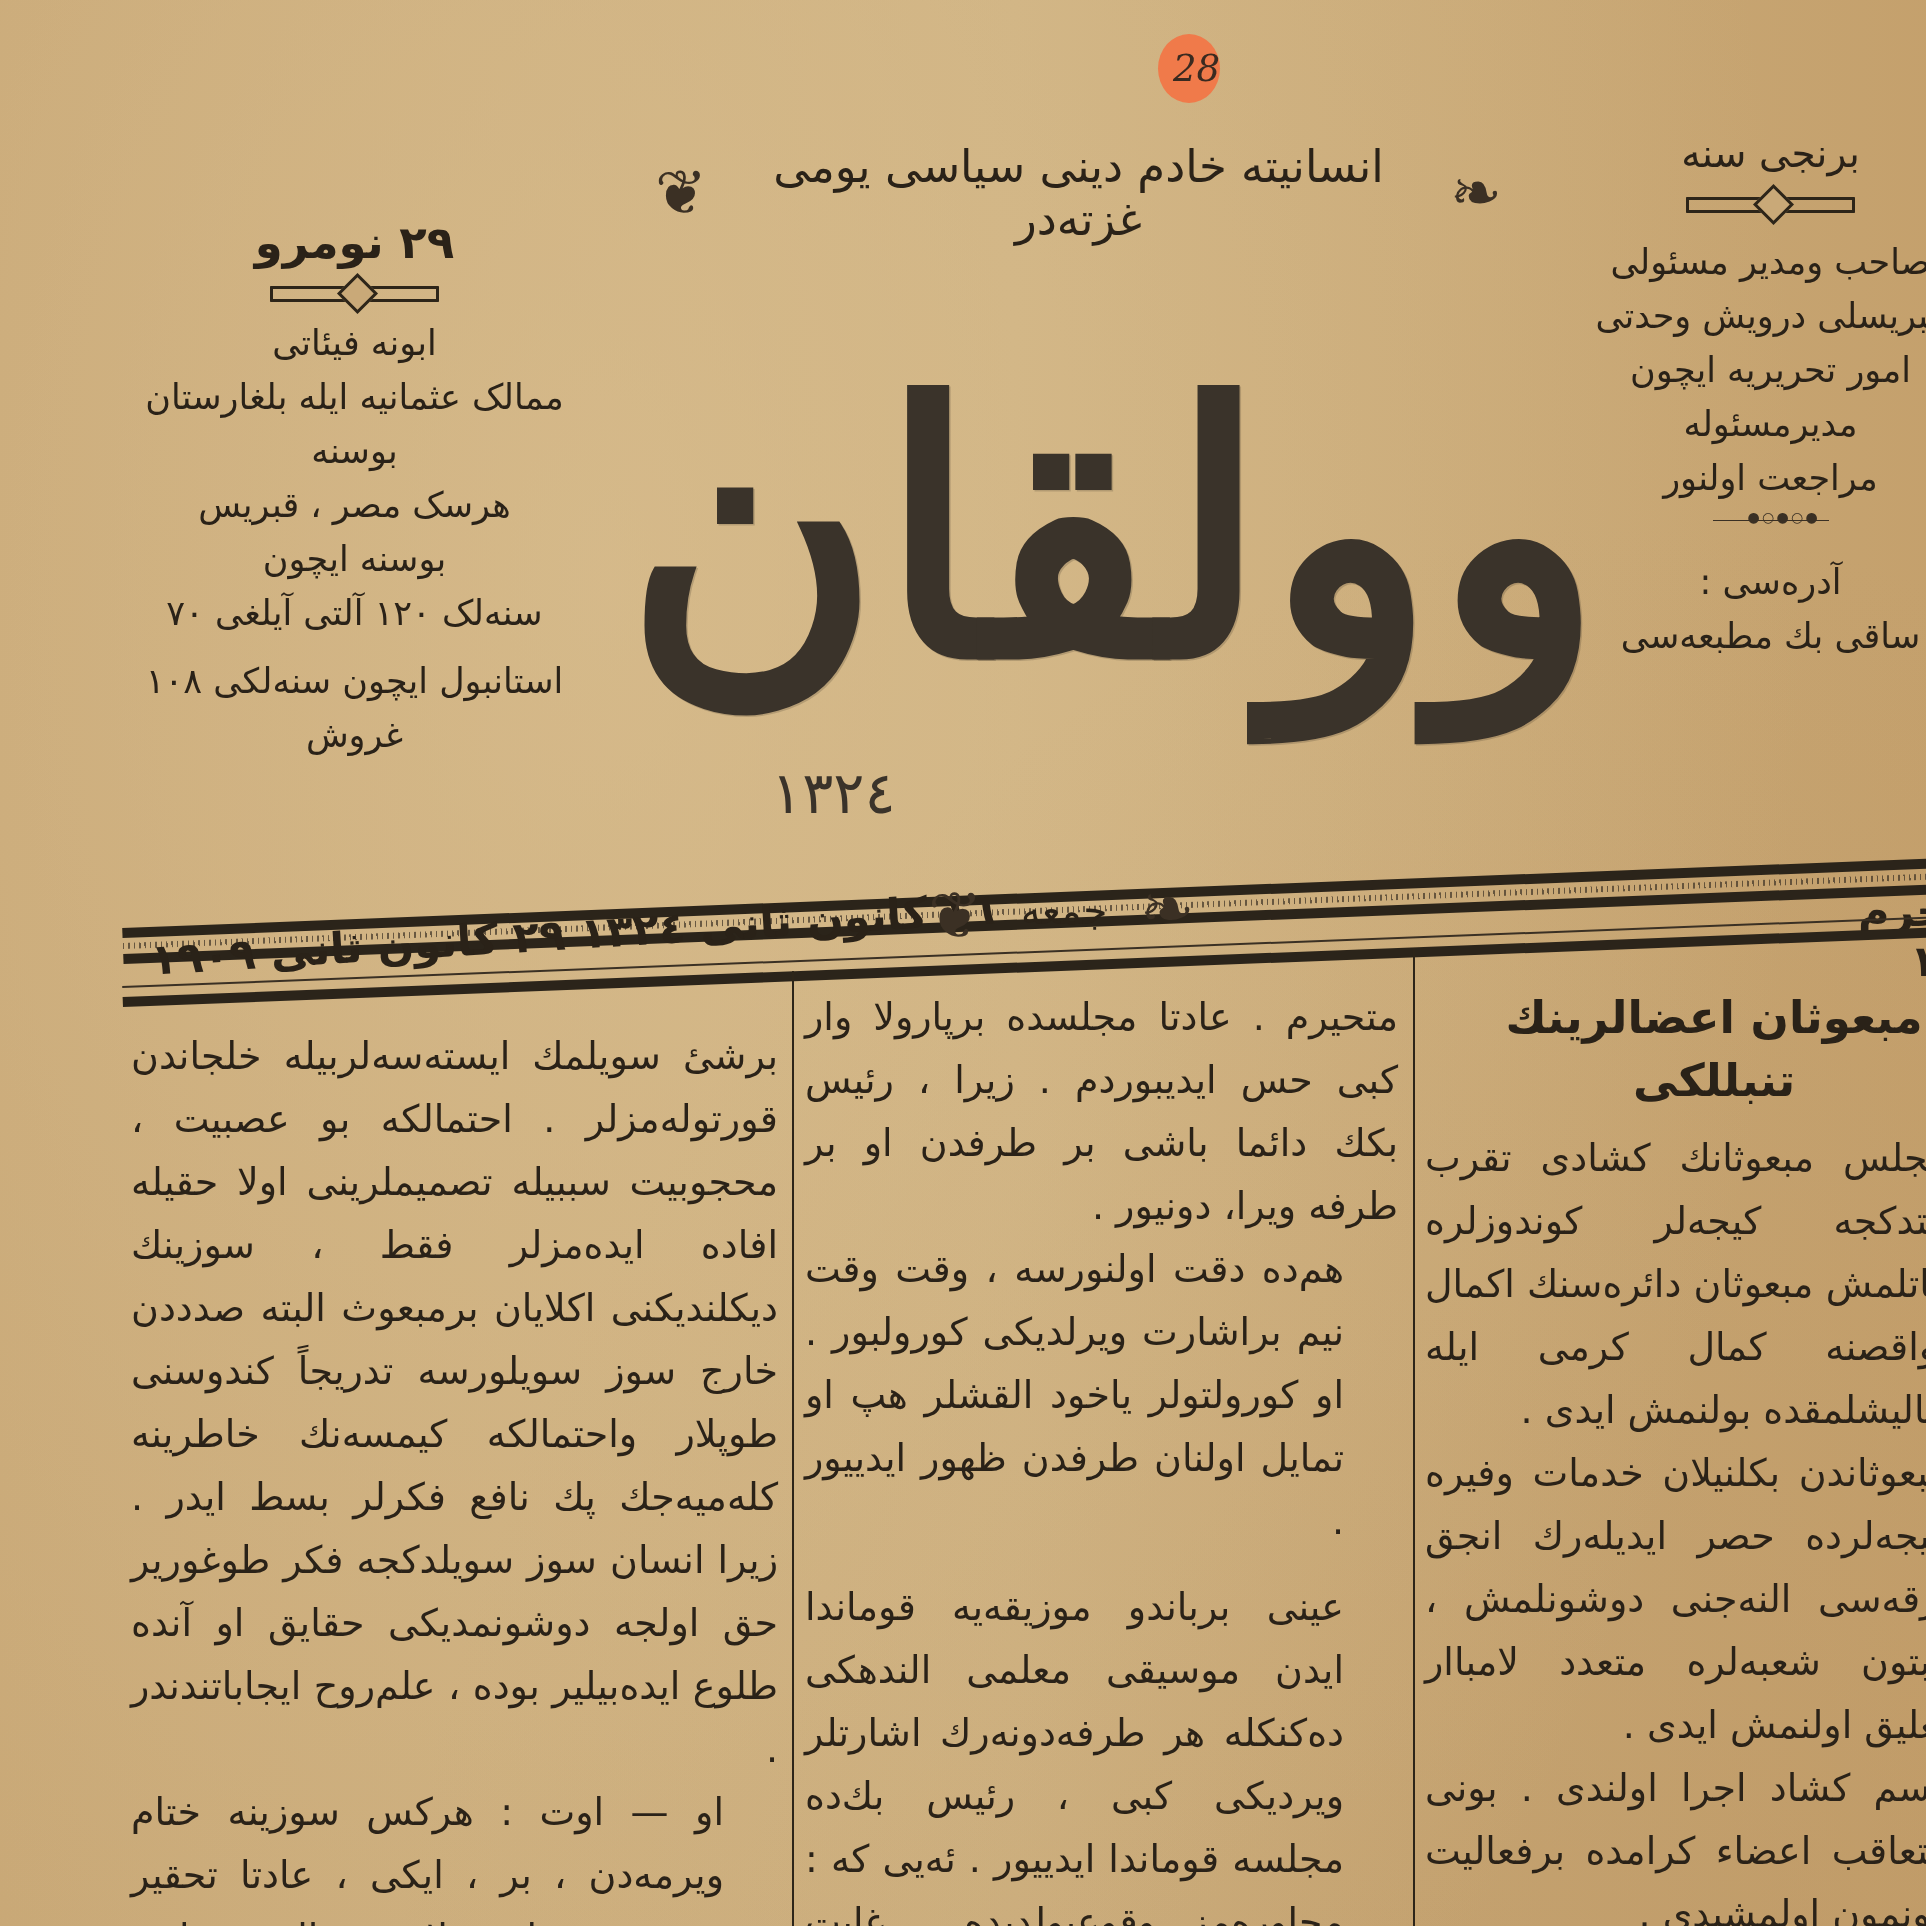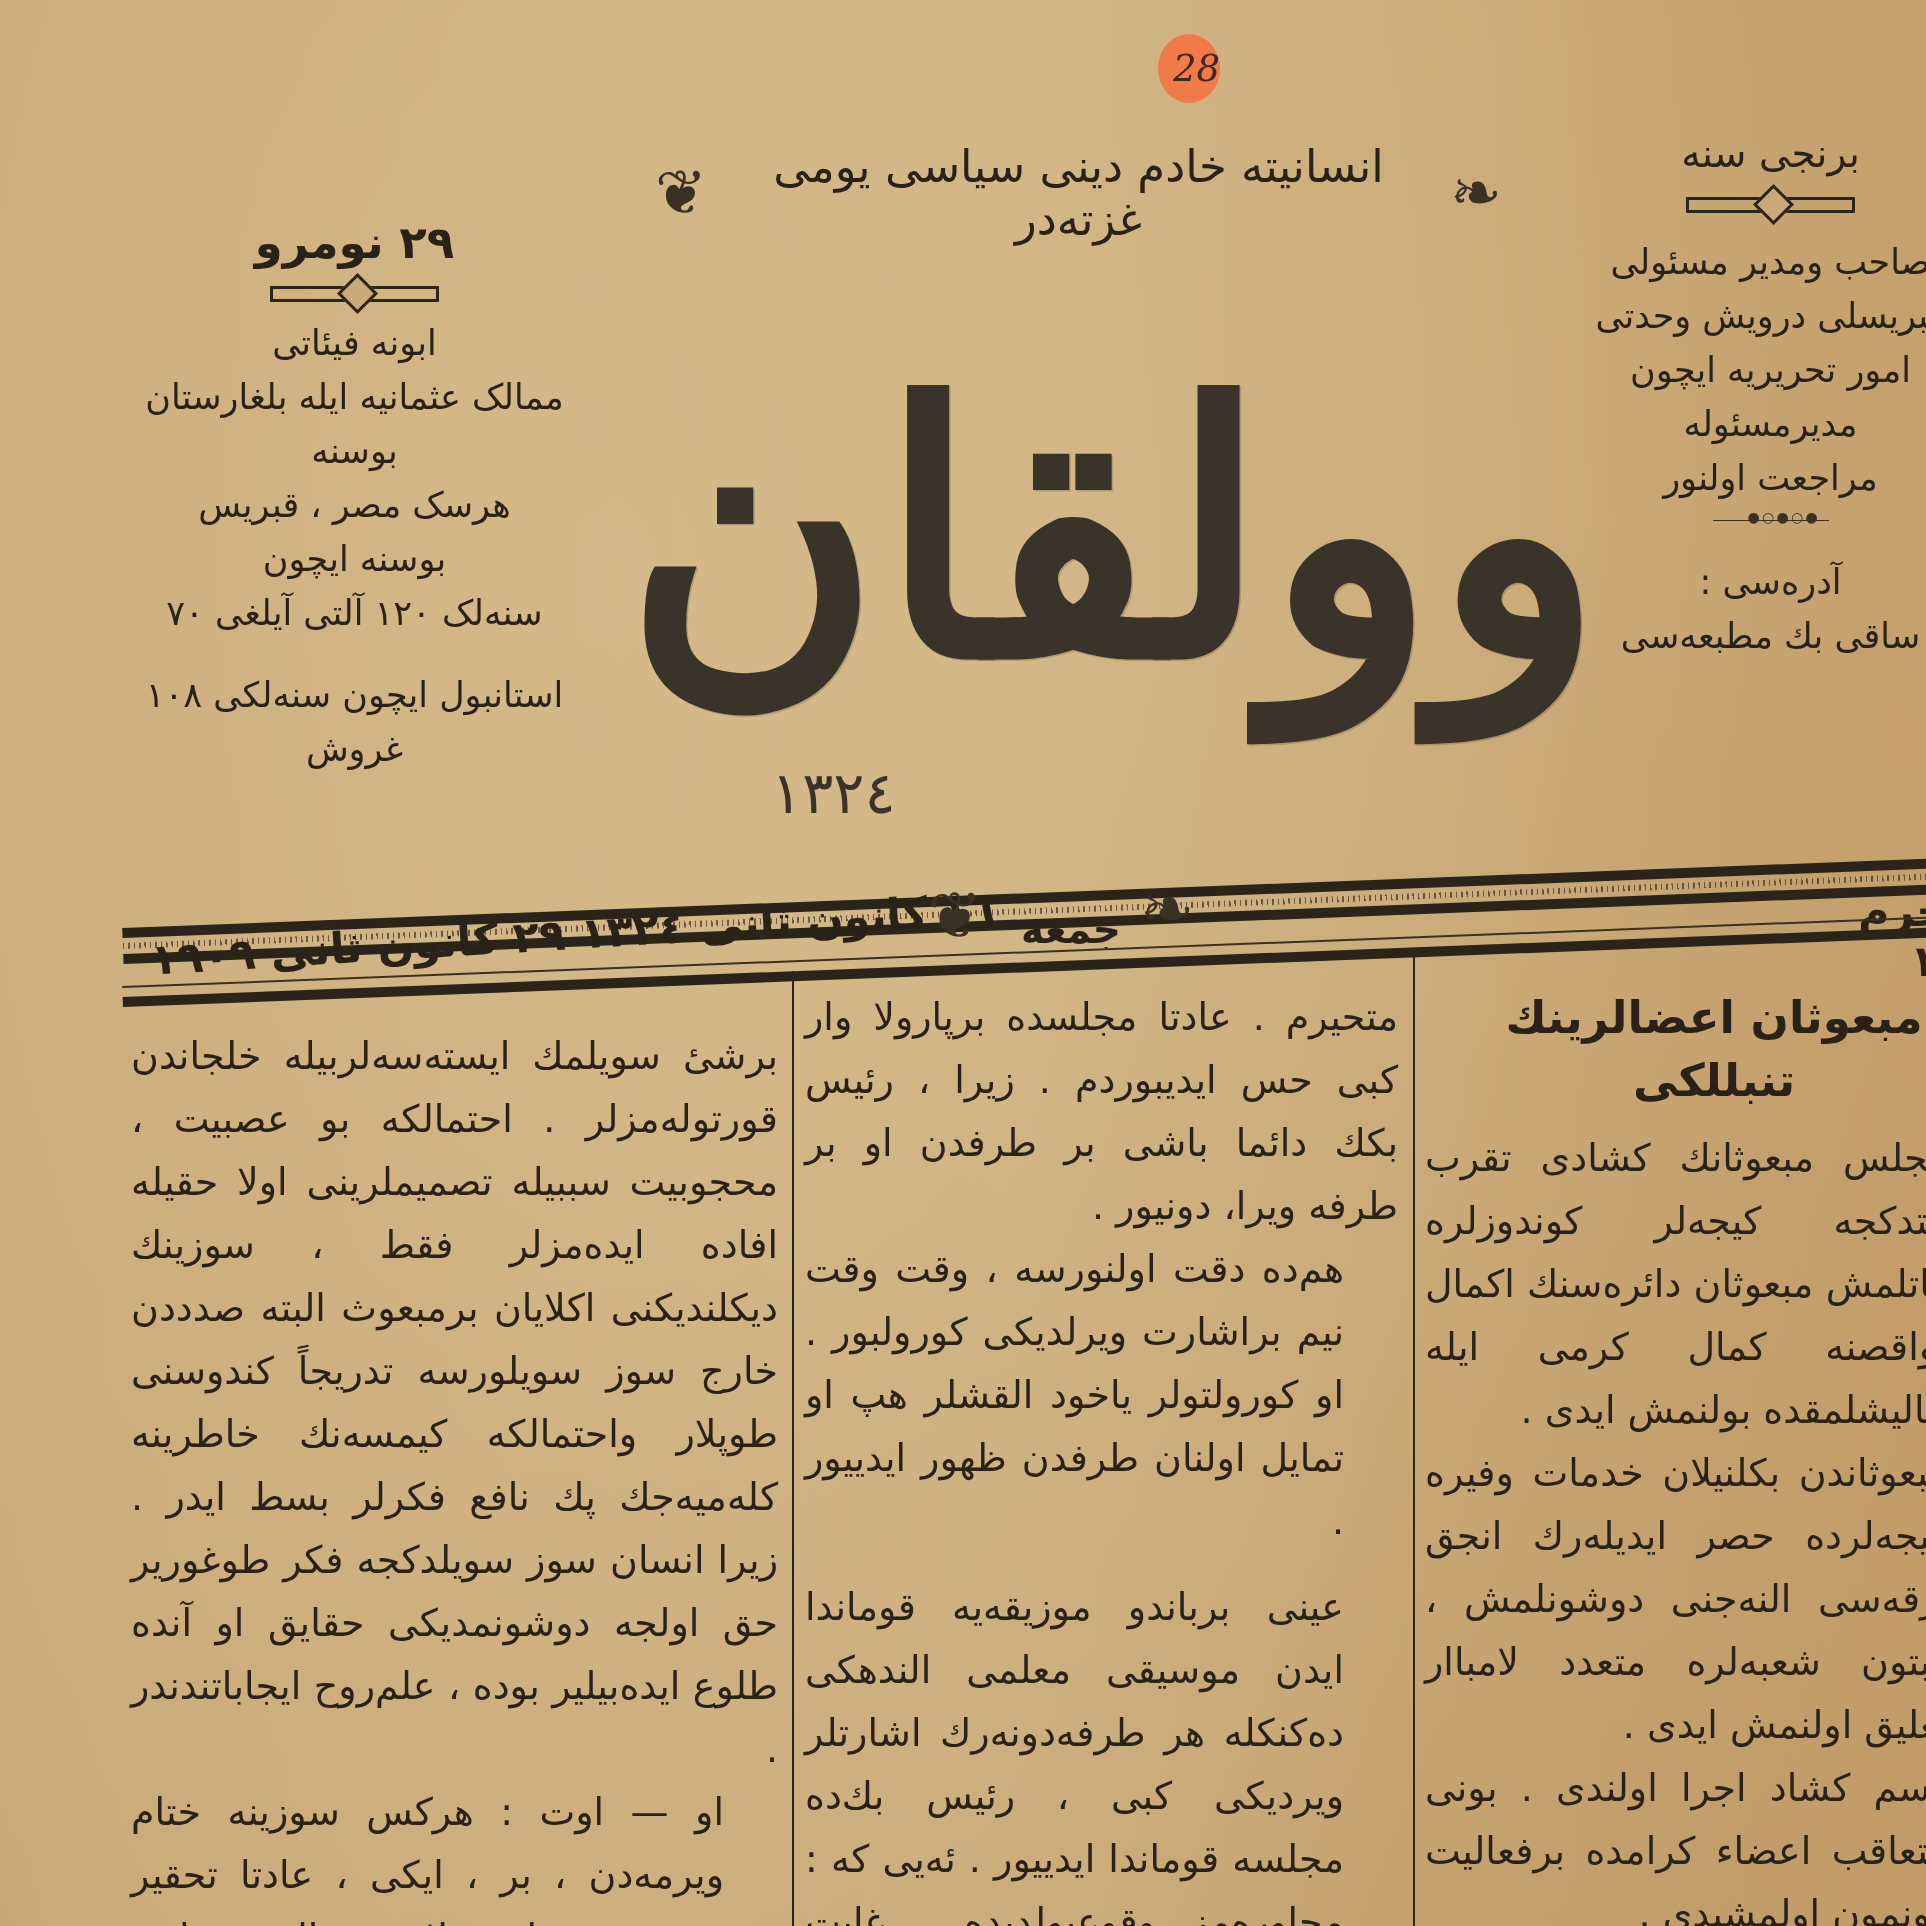--- a/index.html
+++ b/index.html
@@ -78,21 +78,21 @@
     .rule-band .thick { height: 10px; background: #2b241a; }
     .rule-band .dots {
       height: 5.4px; margin: 5.4px 0;
       background: repeating-linear-gradient(90deg, #3a3024 0 1.5px, transparent 1.5px 5.4px);
       opacity: 0.7;
     }
     .dateline {
       position: absolute; left: 127px; top: 886px; width: 1888px; height: 77px;
     }
     .dateline .greg { position: absolute; left: 23px; top: 23px; font-size: 43px; direction: rtl; font-weight: bold; transform: rotate(-3.5deg); }
-    .dateline .day { position: absolute; left: 894px; top: 21px; font-size: 39px; direction: rtl; font-weight: bold; }
+    .dateline .day { position: absolute; left: 894px; top: 2px; font-size: 39px; direction: rtl; font-weight: normal; }
     .dateline .hijri { position: absolute; left: 1630px; top: 0px; font-size: 43px; direction: rtl; font-weight: bold; }
     .dateline .orn1 { position: absolute; left: 801px; top: -7.7px; font-size: 65px; color: #3b3024; font-family: "DejaVu Serif", serif; }
     .dateline .orn2 { position: absolute; left: 1013px; top: -15.4px; font-size: 65px; color: #3b3024; font-family: "DejaVu Serif", serif; }
     .col-rule { position: absolute; width: 1.9px; background: #2d2519; }
     .column {
       position: absolute; direction: rtl;
     }
     .column p {
       margin: 0; font-size: 38px; line-height: 63px; text-align: justify; text-align-last: right;
     }
@@ -124,21 +124,21 @@
 </div>
 
 <div class="side-left">
   <p class="issue-no">۲۹ نومرو</p>
   <div class="ornament-bar"></div>
   <p>ابونه فیئاتی</p>
   <p>ممالک عثمانیه ایله بلغارستان بوسنه</p>
   <p>هرسک مصر ، قبریس</p>
   <p>بوسنه ایچون</p>
   <p>سنه‌لک ١٢٠ آلتی آیلغی ٧٠</p>
-  <p style="margin-top:28px">استانبول ایچون سنه‌لکی ١٠٨</p>
+  <p style="margin-top:14px">استانبول ایچون سنه‌لکی ١٠٨</p>
   <p>غروش</p>
 </div>
 
 <div class="side-right">
   <p style="font-size:39px">برنجی سنه</p>
   <div class="ornament-bar"></div>
   <p style="margin-top:23px">صاحب ومدیر مسئولی</p>
   <p>قبریسلی درویش وحدتی</p>
   <p>امور تحریریه ایچون مدیرمسئوله</p>
   <p>مراجعت اولنور</p>

